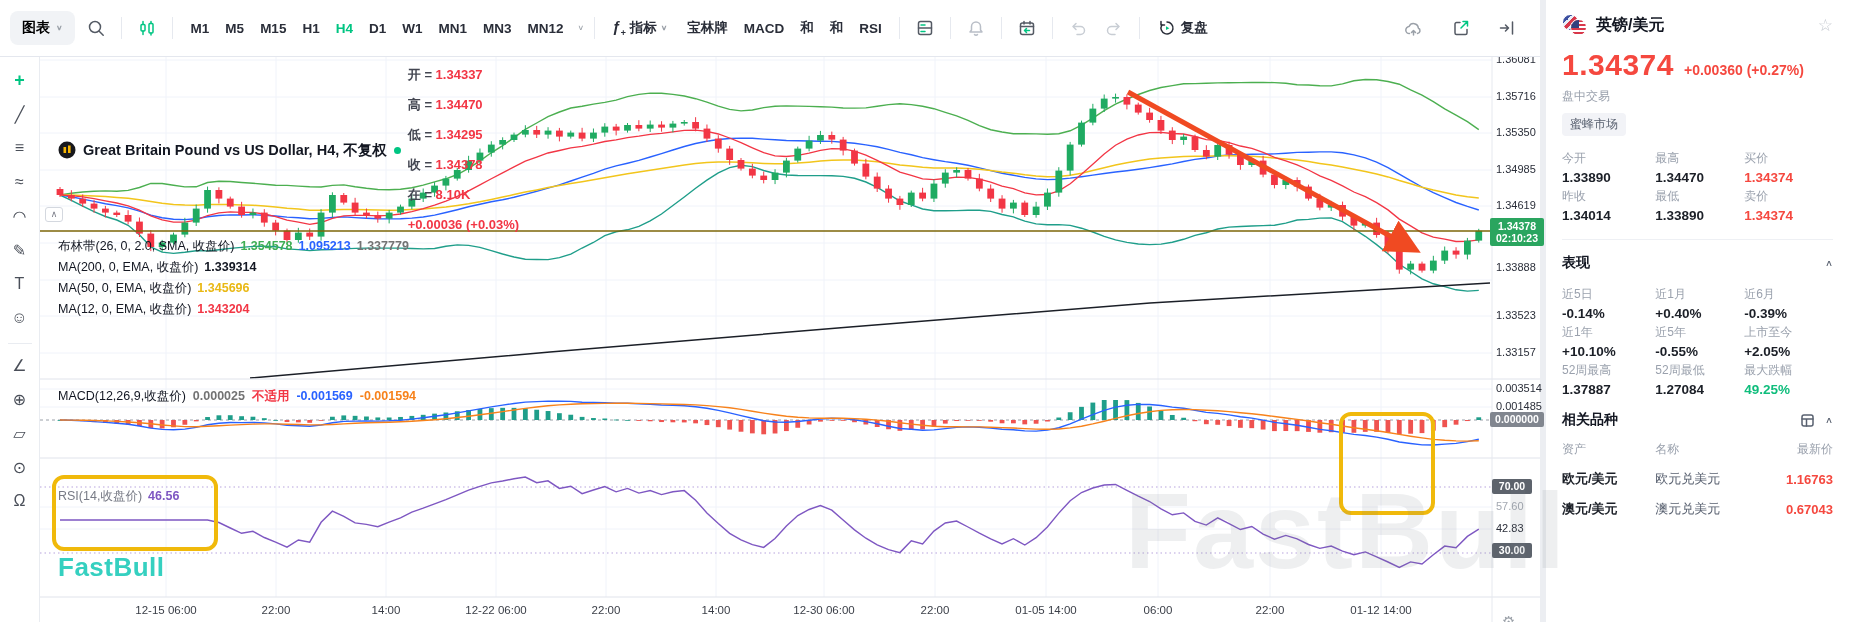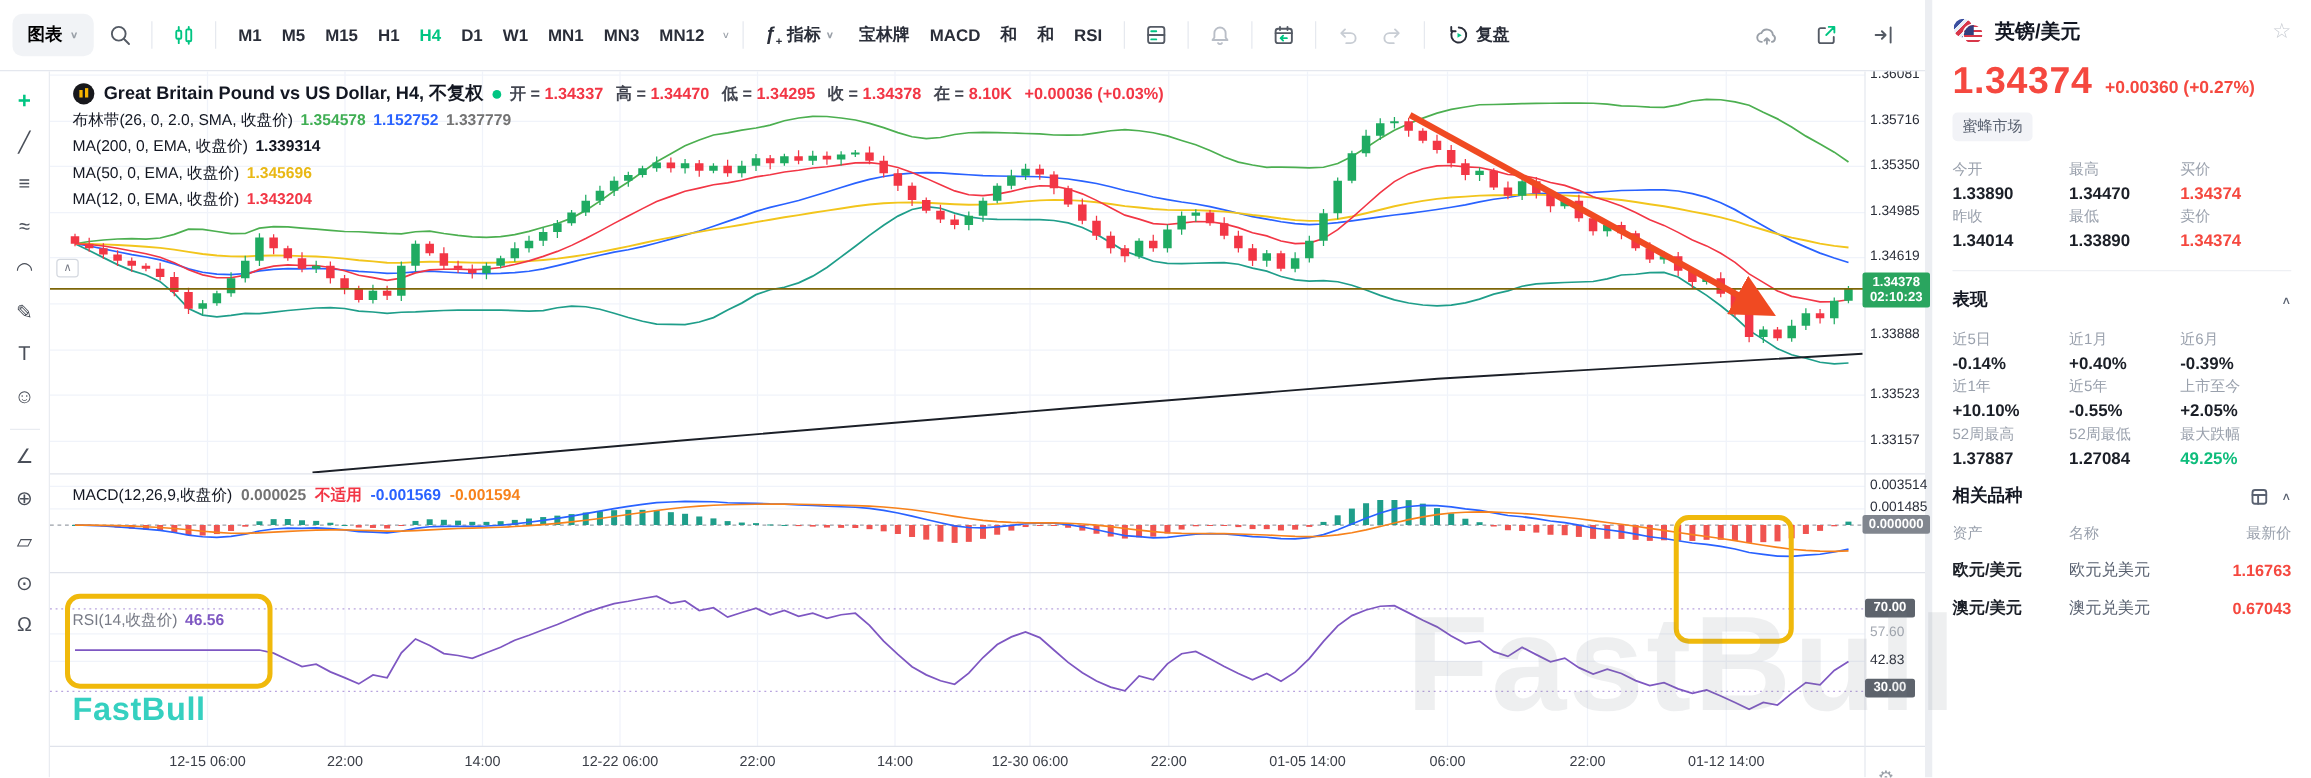--- a/index.html
+++ b/index.html
@@ -35,21 +35,21 @@
   .tool.accent { color:#00c582; font-weight:700; font-size:18px; }
   .rail-sep { width:24px; height:1px; background:#e9ecf1; margin:6px 0; }
 
   
   #chart-area { position:absolute; left:40px; top:57px; width:1500px; height:565px; background:#fff; }
   #svg { position:absolute; left:0; top:0; }
   .overlay { position:absolute; z-index:2; }
   #legend { left:18px; top:8px; line-height:20px; }
   .title-row { display:flex; align-items:center; gap:7px; font-size:14.5px; font-weight:700; }
   .live-dot { width:7px; height:7px; border-radius:50%; background:#00c582; }
-  .ohlc { font-size:13px; font-weight:600; display:flex; gap:10px; }
+  .ohlc { font-size:13px; font-weight:600; display:flex; gap:10px;flex-direction:column; }
   .ohlc .lbl { color:#434651; } .ohlc .val { color:#f23645; }
   .legend-row { font-size:12.5px; color:#131722; margin-top:1px; }
   .legend-row .v { margin-left:6px; font-weight:600; }
   .v.g1 { color:#3fae53; } .v.bl { color:#2962ff; } .v.g2 { color:#737373; }
   .v.bk { color:#131722; } .v.yl { color:#e9b814; } .v.rd { color:#f23645; }
   #macd-label, #rsi-label { font-size:12.5px; color:#131722; }
   #macd-label .v { margin-left:7px; font-weight:600; }
   .v.or { color:#f7821b; } .v.na { color:#f23645; }
   #rsi-label { color:#787b86; }
   #rsi-label .v { color:#7e57c2; font-weight:600; margin-left:6px; }
@@ -727,21 +727,21 @@
         <span class="ohlc" id="ohlc-box">
             <span><span class="lbl">开 = </span><span class="val">1.34337</span></span>
             <span><span class="lbl">高 = </span><span class="val">1.34470</span></span>
             <span><span class="lbl">低 = </span><span class="val">1.34295</span></span>
             <span><span class="lbl">收 = </span><span class="val">1.34378</span></span>
             <span><span class="lbl">在 = </span><span class="val">8.10K</span></span>
             <span class="val">+0.00036 (+0.03%)</span>
           </span>
       </div>
       <div class="legend-row">
-        <span>布林带(26, 0, 2.0, SMA, 收盘价)</span><span class="v g1">1.354578</span><span class="v bl">1.152752</span><span class="v g2">1.337779</span>
+        <span>布林带(26, 0, 2.0, SMA, 收盘价)</span><span class="v g1">1.354578</span><span class="v bl">1.095213</span><span class="v g2">1.337779</span>
       </div>
       <div class="legend-row">
         <span>MA(200, 0, EMA, 收盘价)</span><span class="v bk">1.339314</span>
       </div>
       <div class="legend-row">
         <span>MA(50, 0, EMA, 收盘价)</span><span class="v yl">1.345696</span>
       </div>
       <div class="legend-row">
         <span>MA(12, 0, EMA, 收盘价)</span><span class="v rd">1.343204</span>
       </div>
@@ -802,20 +802,21 @@
           <span class="flag uk"></span>
           <span class="flag us"></span>
         </span>
       <span class="sb-title">英镑/美元</span>
       <span class="sb-star">☆</span>
     </div>
     <div class="sb-price-row">
       <span class="sb-price">1.34374</span>
       <span class="sb-chg"><span>+0.00360</span> <span>(+0.27%)</span></span>
     </div>
+    <div class="sb-session">盘中交易</div>
     <span class="sb-badge">蜜蜂市场</span>
     <div class="grid3" id="stats-grid">
         <div class="cell">
           <div class="cl">今开</div>
           <div class="cv">1.33890</div>
         </div>
         <div class="cell">
           <div class="cl">最高</div>
           <div class="cv">1.34470</div>
         </div>

